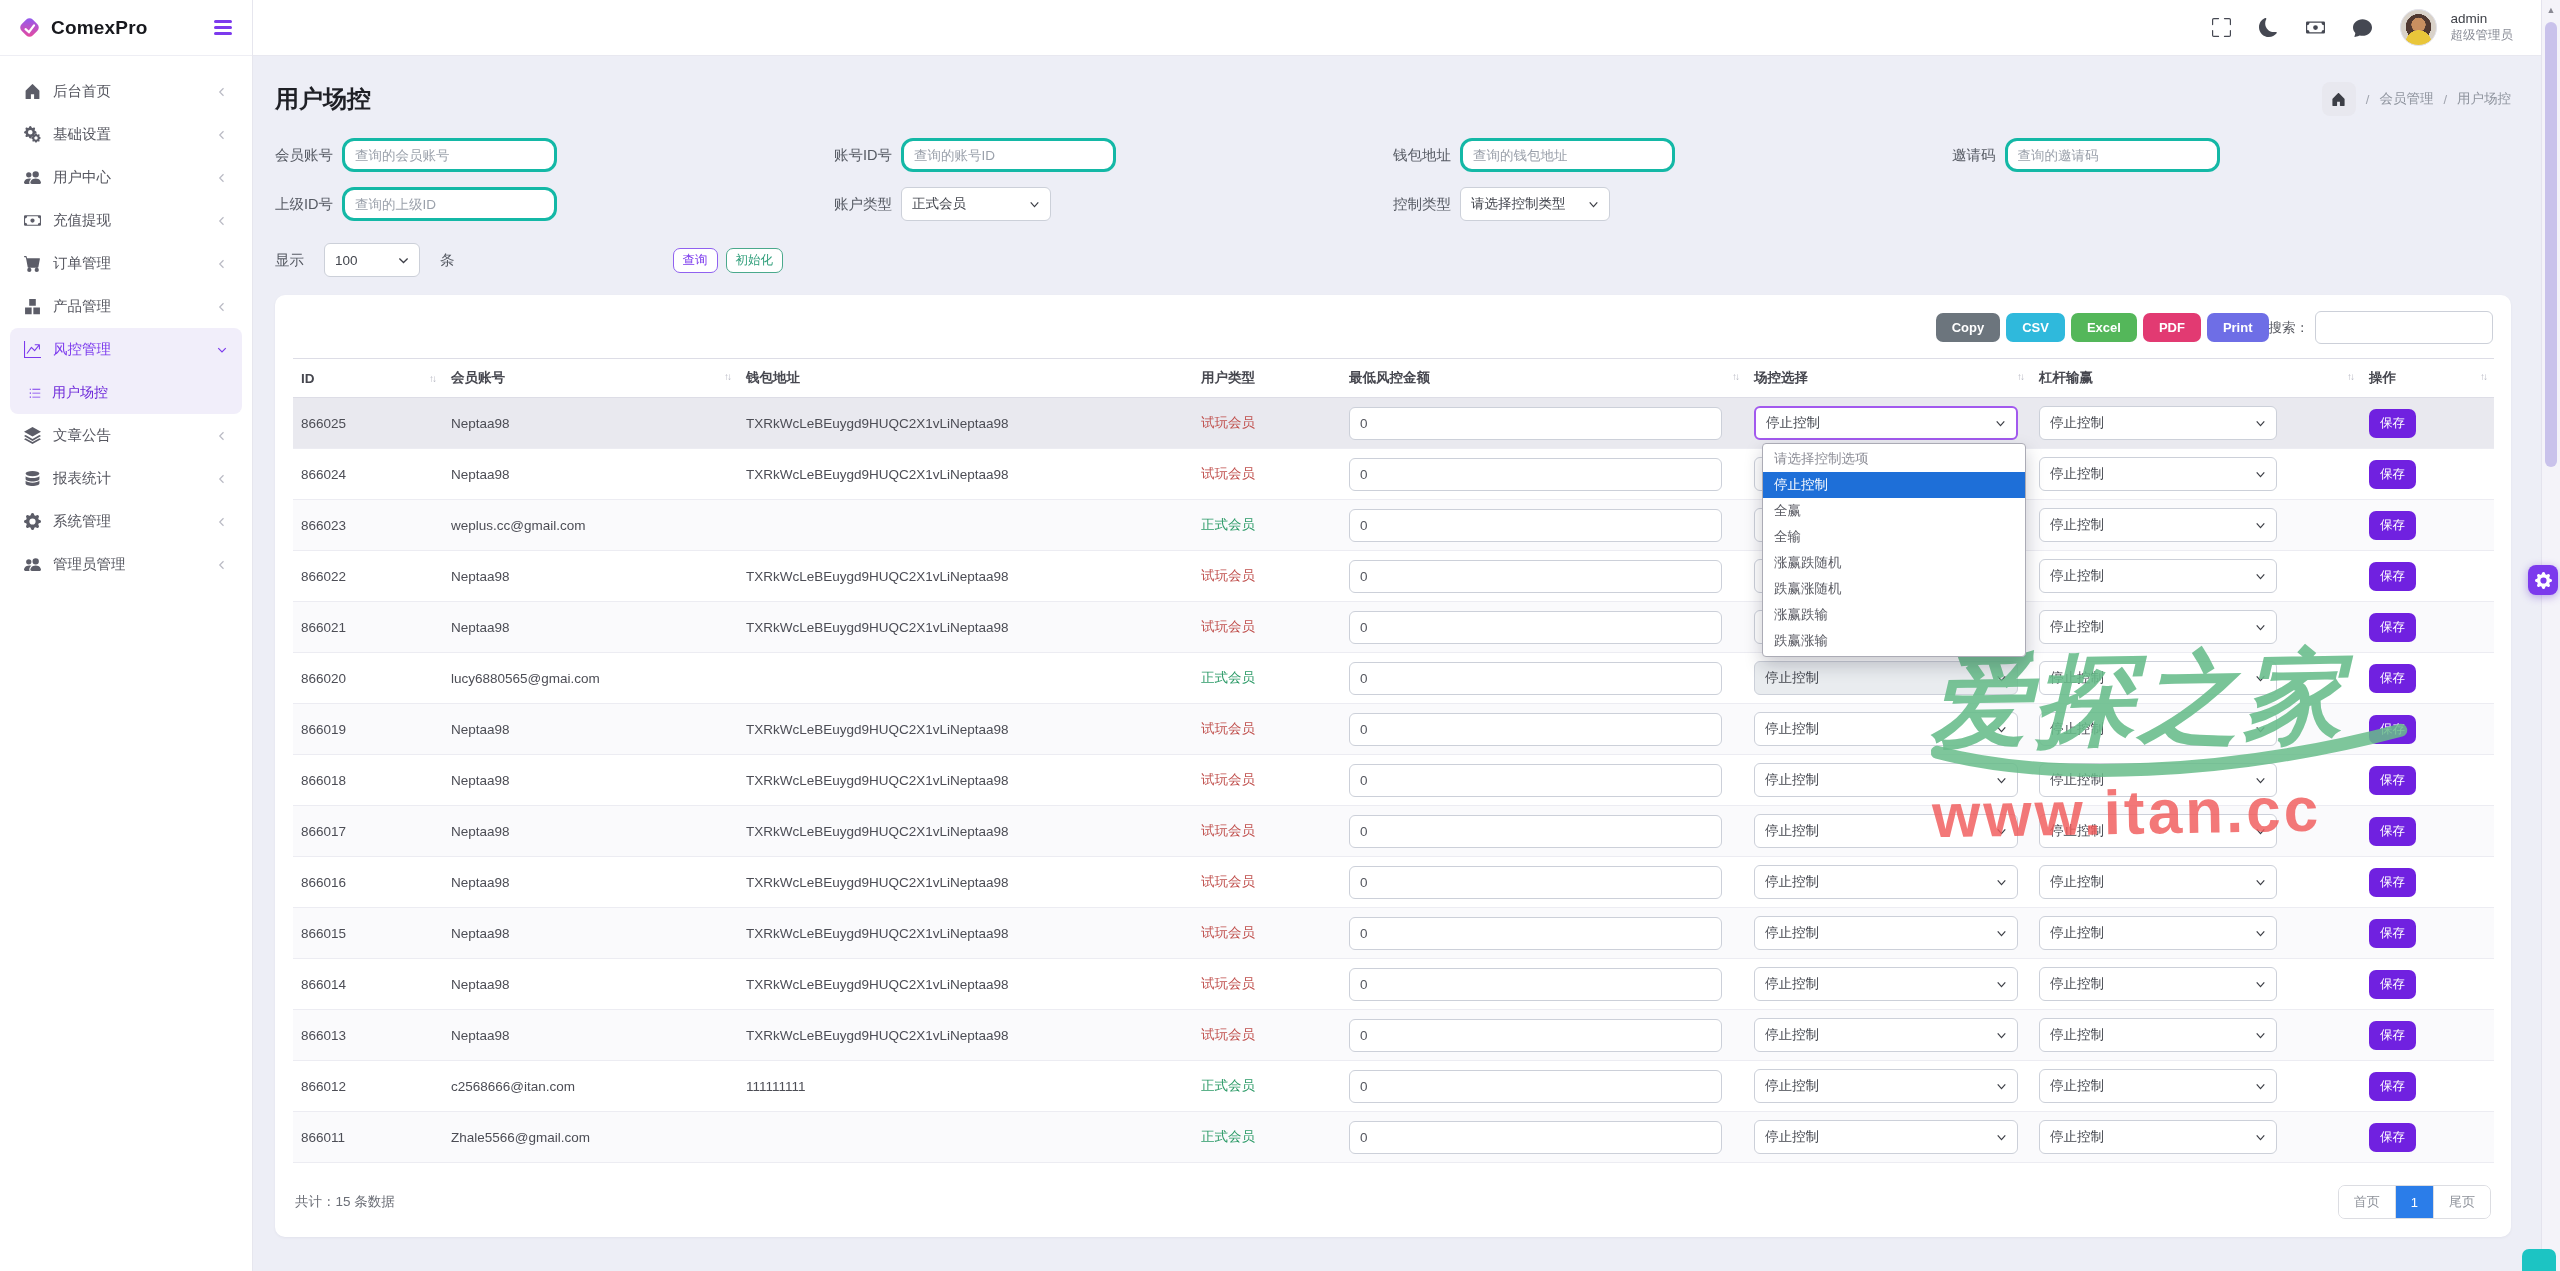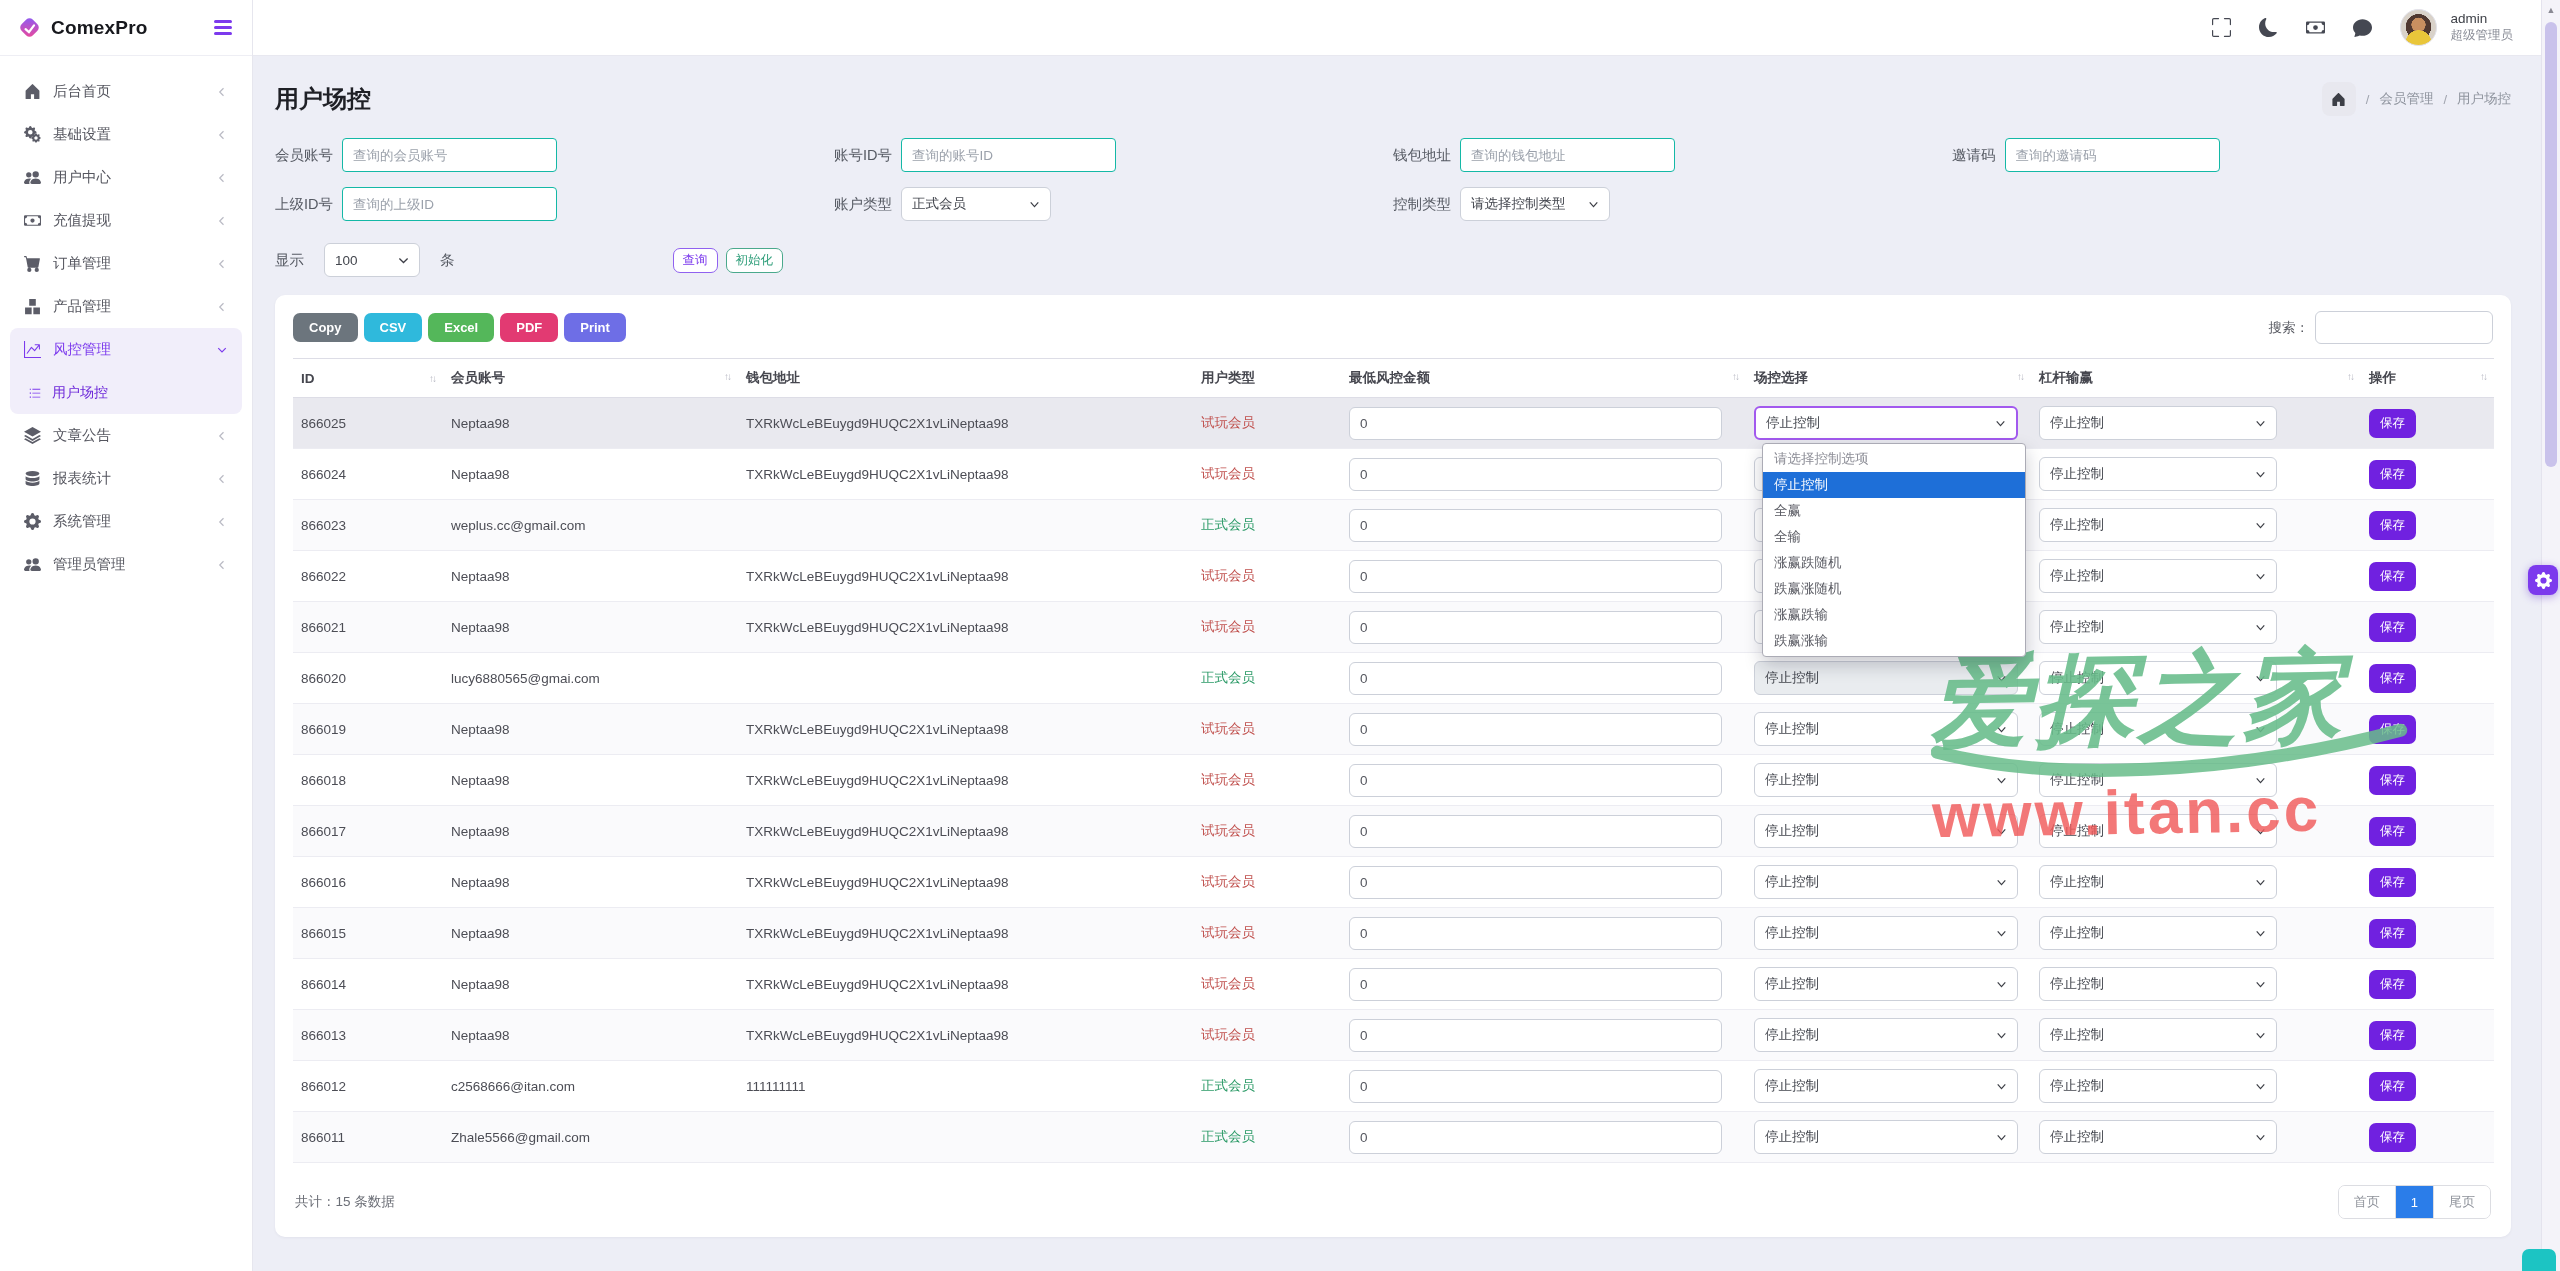--- a/index.html
+++ b/index.html
@@ -46,35 +46,35 @@
   .page-head h1{font-size:24px;font-weight:700;color:#1f2026}
   .breadcrumb{display:flex;align-items:center;gap:10px}
   .bc-home{width:34px;height:34px;border-radius:8px;background:#e8e8ef;display:inline-flex;align-items:center;justify-content:center;color:#3c3e46;cursor:pointer}
   .bc-home svg{width:15px;height:15px}
   .bc-sep{color:#a0a4ae;font-size:13px}
   .bc-link,.bc-cur{font-size:13.5px;color:#8f949e;text-decoration:none}
 
   .filters{display:grid;grid-template-columns:repeat(4,1fr);row-gap:15px;margin-top:22px}
   .f-field{display:flex;align-items:center}
   .f-field label{font-size:14.5px;color:#565a63;margin-right:9px;white-space:nowrap}
-  .f-field input{width:215px;height:34px;border:1px solid #14b8a6;border-radius:4px;padding:0 10px;font-size:13.5px;color:#3f424a;background:#fff}
+  .f-field input{width:215px;height:34px;border:3px solid #14b8a6;border-radius:12px;padding:0 10px;font-size:13.5px;color:#3f424a;background:#fff}
   .f-field input::placeholder{color:#9ba1ab}
   .fsel{height:34px;border:1px solid #ccd0d9;border-radius:6px;background:#fff;display:inline-flex;align-items:center;padding:0 10px;font-size:13.5px;color:#42454d;cursor:pointer}
   .fsel .chevd{width:11px;height:11px;color:#3d3f47;margin-left:auto}
   .f-field .fsel{width:150px}
   .show-row{display:flex;align-items:center;margin-top:22px;font-size:14.5px;color:#565a63}
   .show-row .fsel{width:96px;margin:0 20px}
   .action-btns{margin-left:218px;display:flex;gap:8px}
   .btn-outline{background:#fff;border-radius:7px;font-size:12.5px;padding:3px 9px;cursor:pointer}
   .btn-query{border:1px solid #9061f0;color:#7c3aed}
   .btn-reset{border:1px solid #4aa98c;color:#2f9e7a}
 
   
   .card{background:#fff;border-radius:10px;margin-top:18px;padding:16px 18px 14px;box-shadow:0 1px 3px rgba(25,25,60,.05);position:relative}
-  .toolbar{display:flex;align-items:center;justify-content:space-between}
+  .toolbar{display:flex;align-items:center;justify-content:flex-end}
   .export-group{display:flex;gap:6px}
   .exp-btn{border:0;color:#fff;font-size:13px;font-weight:700;padding:7px 16px;border-radius:7px;cursor:pointer}
   .search{display:flex;align-items:center;gap:6px;font-size:13.5px;color:#55575f}
   .search input{width:178px;height:33px;border:1px solid #ccd0d9;border-radius:6px;padding:0 8px;background:#fff}
   table{width:100%;border-collapse:collapse;margin-top:14px;table-layout:fixed}
   th{font-size:13.5px;color:#46474f;font-weight:700;text-align:left;padding:10px 8px;border-top:1px solid #dddde6;border-bottom:1px solid #dddde6}
   th .sort{float:right;color:#b6b7c2;font-size:10px;letter-spacing:-2px;margin-top:2px}
   td{font-size:13.5px;color:#4c4d55;padding:0 8px;height:51px;border-bottom:1px solid #ececf2;background:transparent}
   tbody tr:nth-child(odd){background:#fafafc}
   tbody tr.row-active{background:#e9e9ef}

